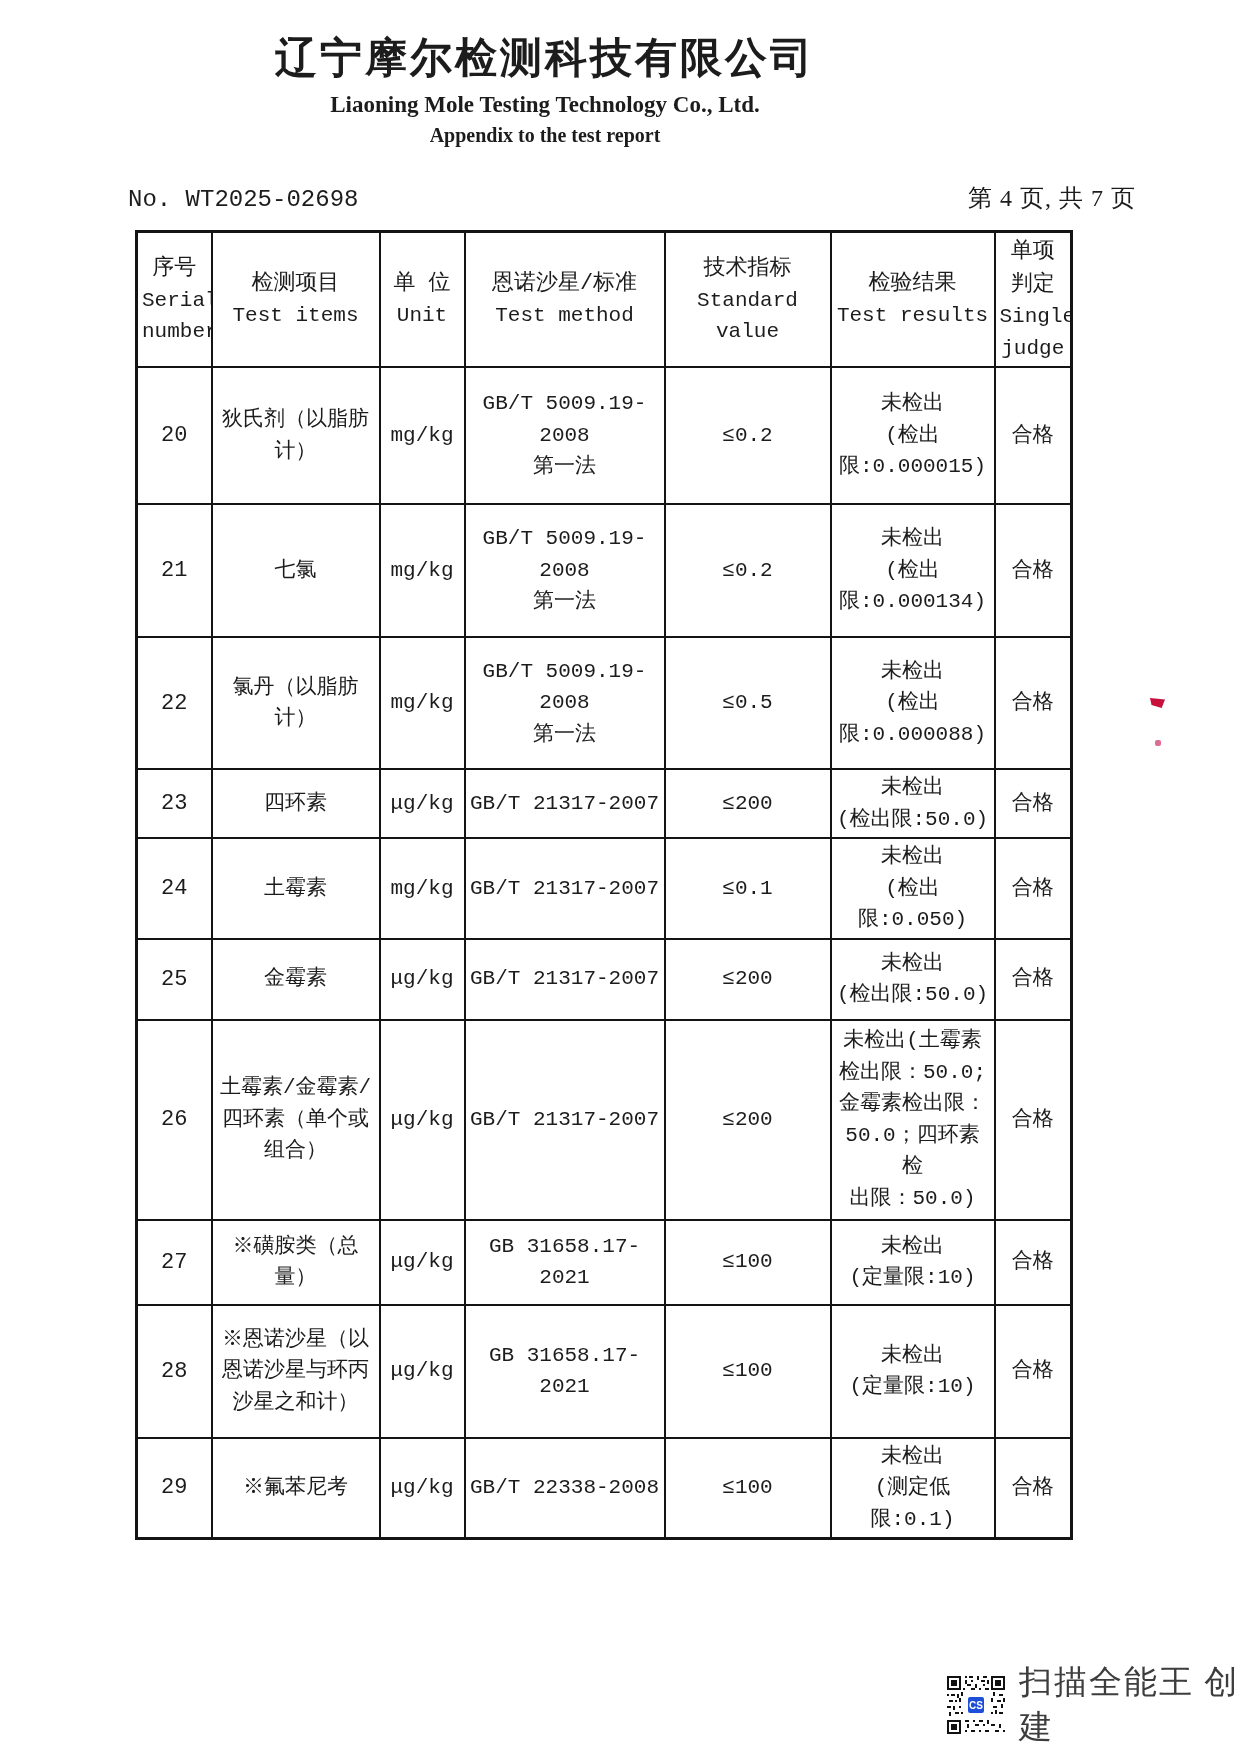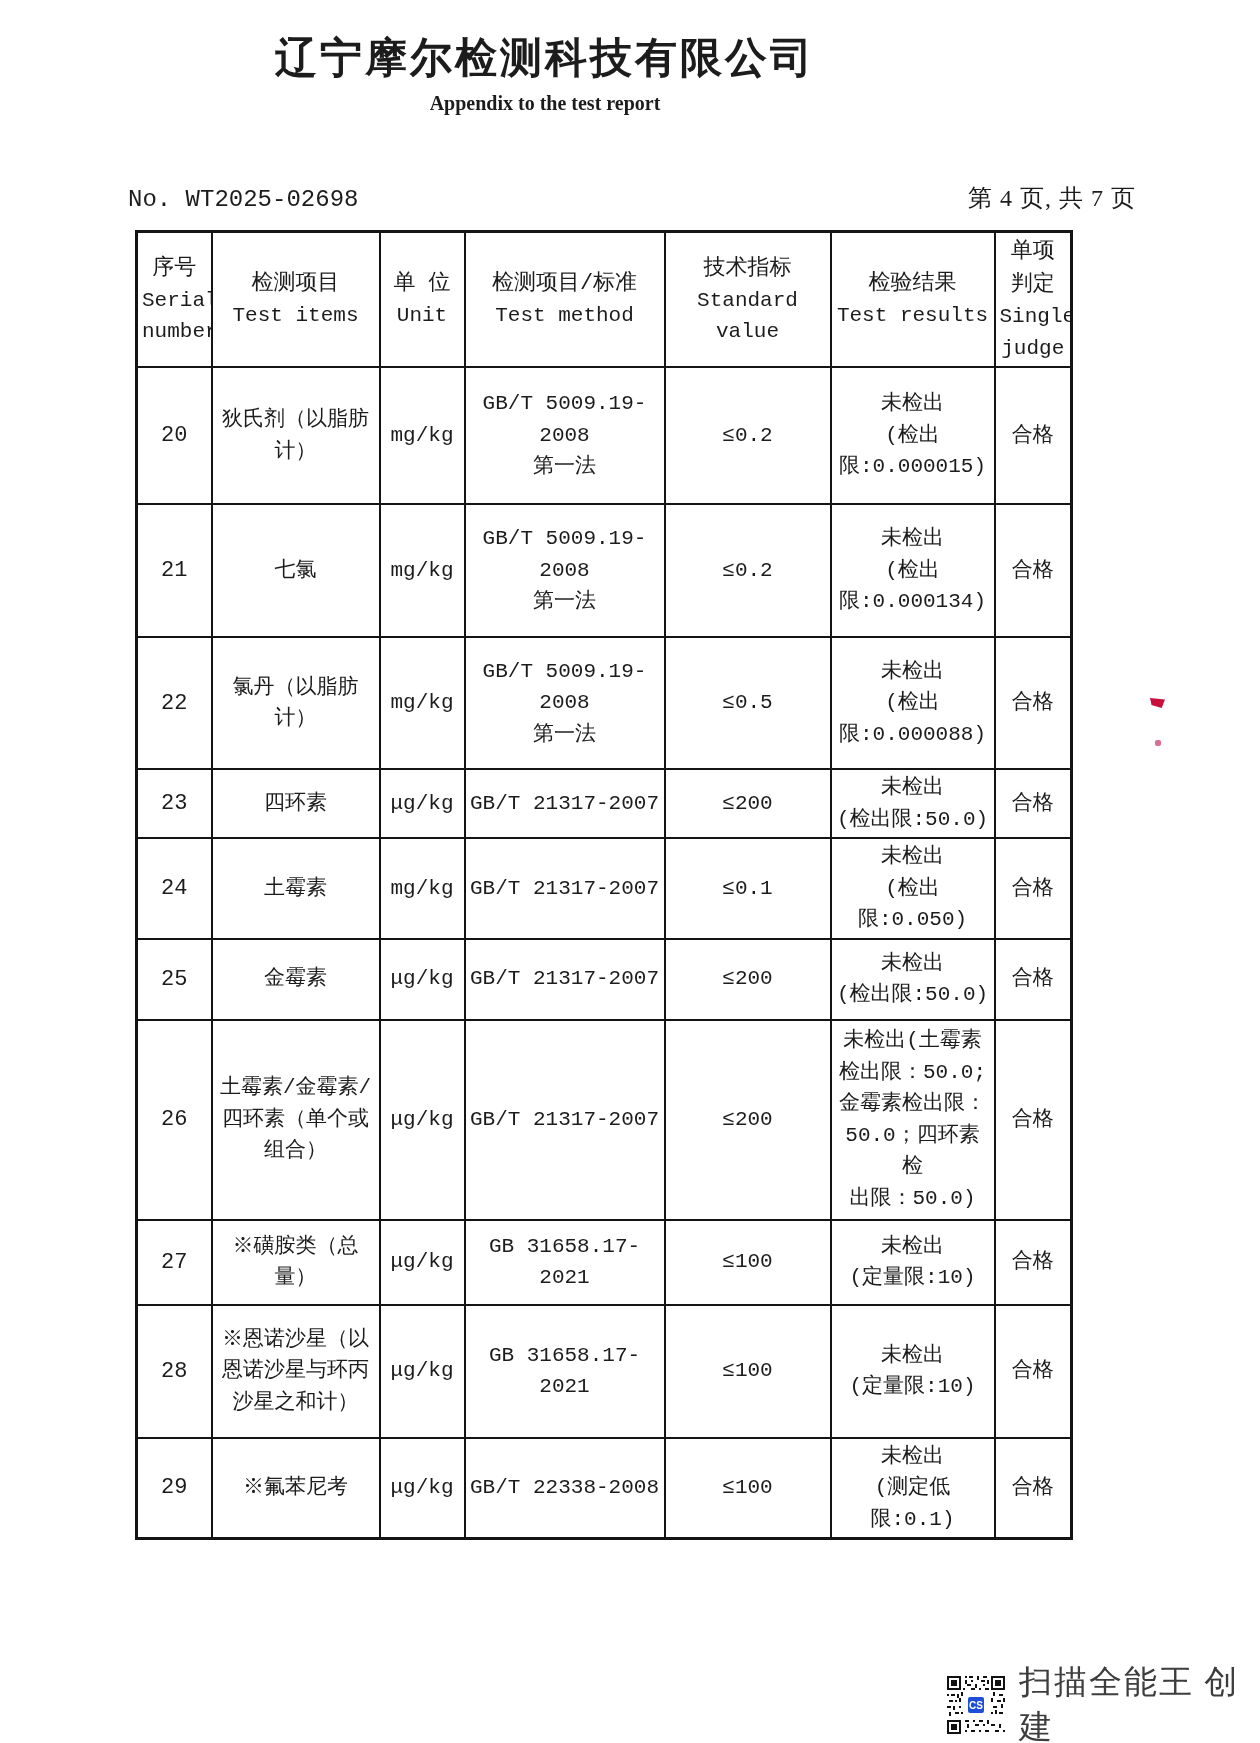--- a/index.html
+++ b/index.html
@@ -107,20 +107,21 @@
     background:#d4487a;border-radius:2px;opacity:.8;
   }
 </style>
 </head>
 <body>
 
 <div class="page">
 
   <div class="head-block">
     <div class="company-cn">辽宁摩尔检测科技有限公司</div>
+    <div class="company-en">Liaoning Mole Testing Technology Co., Ltd.</div>
     <div class="title-en">Appendix to the test report</div>
   </div>
 
   <div class="meta-row">
     <span class="report-no">No. WT2025-02698</span>
     <span class="page-info">第 4 页, 共 7 页</span>
   </div>
 
   <table class="report">
     <colgroup>
@@ -130,21 +131,21 @@
       <col style="width:200px">
         <col style="width:166px">
         <col style="width:164px">
       <col style="width:77px">
     </colgroup>
     <tbody>
       <tr class="hr-head">
         <th><span class="h-cn">序号</span><span class="h-en">Serial number</span></th>
         <th><span class="h-cn">检测项目</span><span class="h-en">Test items</span></th>
         <th><span class="h-cn">单 位</span><span class="h-en">Unit</span></th>
-        <th><span class="h-cn">检测项目/标准</span><span class="h-en">Test method</span></th>
+        <th><span class="h-cn">恩诺沙星/标准</span><span class="h-en">Test method</span></th>
         <th><span class="h-cn">技术指标</span><span class="h-en">Standard value</span></th>
         <th><span class="h-cn">检验结果</span><span class="h-en">Test results</span></th>
         <th><span class="h-cn">单项
 判定</span><span class="h-en">Single judge</span></th>
       </tr>
 
       <tr class="hr-20">
         <td class="c-no">20</td>
         <td class="c-item">狄氏剂（以脂肪
 计）</td>

